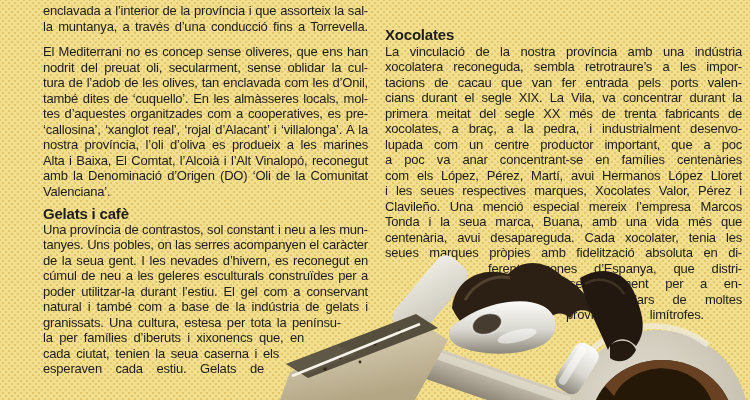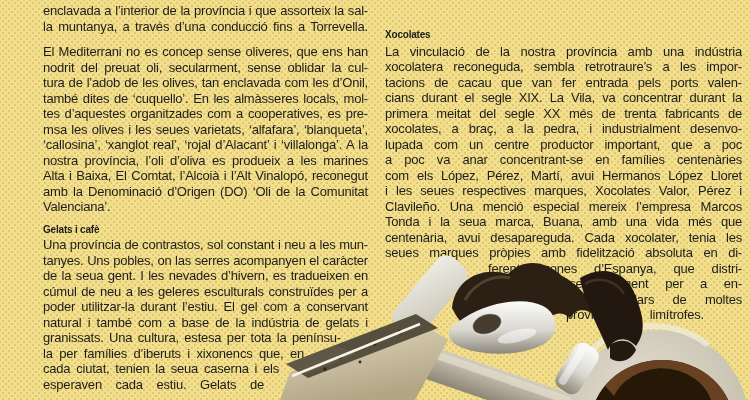--- a/index.html
+++ b/index.html
@@ -15,21 +15,21 @@
     color:#1d1d1b;
   }
   .col{position:absolute;top:0;height:400px;box-sizing:border-box;}
   .col-left{left:43px;width:325px;padding-top:3px;}
   .col-right{left:385px;width:357px;padding-top:27px;}
   .para{margin:0;}
   .tline{
     font-size:13px;line-height:15.5px;letter-spacing:-0.2px;
     text-align:justify;text-align-last:justify;text-justify:inter-word;
   }
-  .heading{font-weight:bold;font-size:10px;line-height:15.5px;letter-spacing:-0.2px;margin:0;}
+  .heading{font-weight:bold;font-size:15px;line-height:15.5px;letter-spacing:-0.2px;margin:0;}
   .p-olives{margin-top:10px;}
   .h-gelats{margin-top:7px;}
   .h-xocolates{margin-bottom:1px;}
   
   .p-salt .tline:nth-child(3){text-align-last:left;}
   .p-olives .tline:nth-child(11){text-align-last:left;}
   
   .p-gelats .tline:nth-child(7){padding-right:27px;}
   .p-gelats .tline:nth-child(8){padding-right:64px;}
   .p-gelats .tline:nth-child(9){padding-right:89px;}
@@ -50,32 +50,31 @@
     <div class="para p-salt">
         <div class="tline">enclavada a l’interior de la província i que assorteix la sal-</div>
         <div class="tline">la muntanya, a través d’una conducció fins a Torrevella.</div>
       </div>
     <div class="para p-olives">
         <div class="tline">El Mediterrani no es concep sense oliveres, que ens han</div>
         <div class="tline">nodrit del preuat oli, secularment, sense oblidar la cul-</div>
         <div class="tline">tura de l’adob de les olives, tan enclavada com les d’Onil,</div>
         <div class="tline">també dites de ‘cuquello’. En les almàsseres locals, mol-</div>
         <div class="tline">tes d’aquestes organitzades com a cooperatives, es pre-</div>
-        <div class="tline">msa les olives i les seues varietats, ‘alfafara’, ‘blanqueta’,</div>
         <div class="tline">‘callosina’, ‘xanglot real’, ‘rojal d’Alacant’ i ‘villalonga’. A la</div>
         <div class="tline">nostra província, l’oli d’oliva es produeix a les marines</div>
         <div class="tline">Alta i Baixa, El Comtat, l’Alcoià i l’Alt Vinalopó, reconegut</div>
         <div class="tline">amb la Denominació d’Origen (DO) ‘Oli de la Comunitat</div>
         <div class="tline">Valenciana’.</div>
       </div>
     <h3 class="heading h-gelats">Gelats i cafè</h3>
     <div class="para p-gelats">
         <div class="tline">Una província de contrastos, sol constant i neu a les mun-</div>
         <div class="tline">tanyes. Uns pobles, on las serres acompanyen el caràcter</div>
-        <div class="tline">de la seua gent. I les nevades d’hivern, es tradueixen en</div>
+        <div class="tline">de la seua gent. I les nevades d’hivern, es reconegut en</div>
         <div class="tline">cúmul de neu a les geleres esculturals construïdes per a</div>
         <div class="tline">poder utilitzar-la durant l’estiu. El gel com a conservant</div>
         <div class="tline">natural i també com a base de la indústria de gelats i</div>
         <div class="tline">granissats. Una cultura, estesa per tota la penínsu-</div>
         <div class="tline">la per famílies d’iberuts i xixonencs que, en</div>
         <div class="tline">cada ciutat, tenien la seua caserna i els</div>
         <div class="tline">esperaven cada estiu. Gelats de</div>
       </div>
   </div>
 

